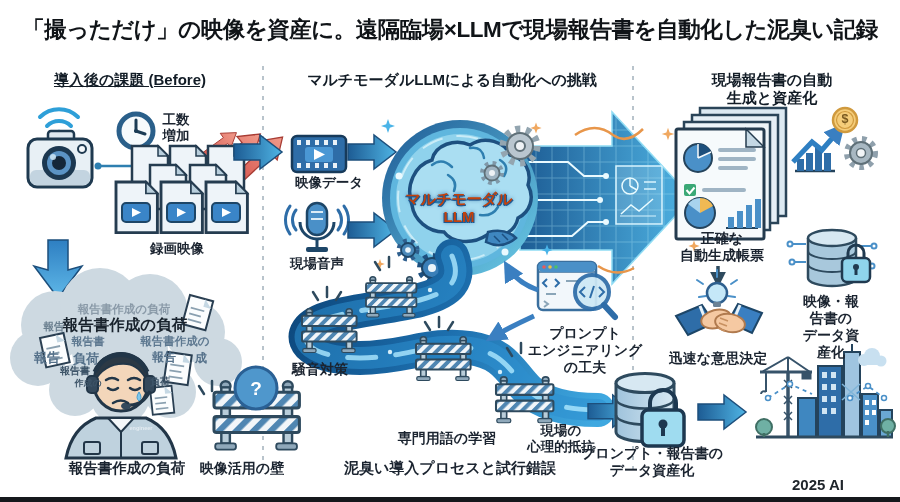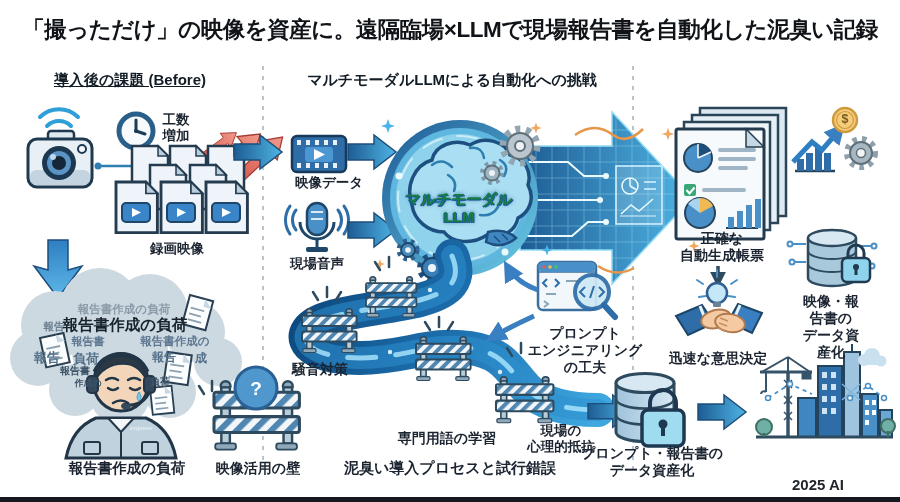--- a/index.html
+++ b/index.html
@@ -470,20 +470,21 @@
           <circle cx="872" cy="356" r="8" fill="#c8e0f0"></circle>
           <circle cx="881" cy="361" r="5.5" fill="#c8e0f0"></circle>
           <rect x="860" y="359" width="24" height="6" rx="3" fill="#c8e0f0"></rect>
         </g>
 </g>
 </svg>
 
 <div class="lbl" style="left:450px;top:16px;width:880px;font-size:22.5px;font-weight:800;color:#101418;letter-spacing:-0.5px;">「撮っただけ」の映像を資産に。遠隔臨場×LLMで現場報告書を自動化した泥臭い記録</div>
 <div class="lbl hd" style="left:130px;top:71px;text-decoration:underline;">導入後の課題 (Before)</div>
 <div class="lbl hd" style="left:452px;top:71px;">マルチモーダルLLMによる自動化への挑戦</div>
+<div class="lbl hd" style="left:772px;top:71px;">現場報告書の自動生成と資産化</div>
 
 <div class="lbl" style="left:176px;top:112px;font-size:13.5px;">工数
 増加</div>
 <div class="lbl" style="left:177px;top:241px;font-size:13.5px;">録画映像</div>
 
 <div class="lbl" style="left:124px;top:302px;font-size:11.5px;color:#8a9aa8;font-weight:600;">報告書作成の負荷</div>
 <div class="lbl" style="left:54px;top:320px;font-size:10.5px;color:#6a7f8f;">報告</div>
 <div class="lbl" style="left:125px;top:316px;font-size:15.5px;color:#18222c;font-weight:800;">報告書作成の負荷</div>
 <div class="lbl" style="left:88px;top:335px;font-size:11px;color:#5d7890;">報告書</div>
 <div class="lbl" style="left:175px;top:334px;font-size:11.5px;color:#5d7890;">報告書作成の</div>
@@ -493,25 +494,25 @@
 <div class="lbl" style="left:201px;top:351px;font-size:12px;color:#55718a;">成</div>
 <div class="lbl" style="left:75px;top:365px;font-size:10px;color:#3d5468;">報告書</div>
 <div class="lbl" style="left:88px;top:378px;font-size:9px;color:#3d5468;">作成の</div>
 <div class="lbl" style="left:160px;top:376px;font-size:10px;color:#3d5468;">負荷</div>
 
 <div class="lbl" style="left:141px;top:425px;font-size:5.5px;color:#e3ebf1;font-weight:600;">engineer</div>
 <div class="lbl" style="left:127px;top:460px;font-size:14.5px;">報告書作成の負荷</div>
 
 <div class="lbl" style="left:319px;top:175px;font-size:13.5px;padding-left:20px;">映像データ</div>
 <div class="lbl" style="left:317px;top:256px;font-size:13.5px;">現場音声</div>
-<div class="lbl" style="left:459px;top:190px;font-size:15px;font-weight:800;color:#15803d;text-shadow:0 0 4px #1d5a94,1px 1px 0 #1d5a94,-1px 1px 0 #1d5a94;">マルチモーダル
+<div class="lbl" style="left:459px;top:190px;font-size:15px;font-weight:800;color:#c2410c;text-shadow:0 0 4px #1d5a94,1px 1px 0 #1d5a94,-1px 1px 0 #1d5a94;">マルチモーダル
 LLM</div>
 <div class="lbl" style="left:320px;top:361px;font-size:14px;">騒音対策</div>
 <div class="lbl" style="left:256px;top:377px;font-size:19px;font-weight:800;color:#ffffff;">?</div>
-<div class="lbl" style="left:258px;top:460px;font-size:14px;">映像活用の壁</div>
+<div class="lbl" style="left:242px;top:460px;font-size:14px;">映像活用の壁</div>
 <div class="lbl" style="left:447px;top:430px;font-size:14px;">専門用語の学習</div>
 <div class="lbl" style="left:561px;top:423px;font-size:13.5px;">現場の
 心理的抵抗</div>
 <div class="lbl" style="left:585px;top:325px;font-size:14px;">プロンプト
 エンジニアリング
 の工夫</div>
 <div class="lbl" style="left:450px;top:459px;font-size:15px;">泥臭い導入プロセスと試行錯誤</div>
 
 <div class="lbl" style="left:722px;top:230px;font-size:14px;">正確な
 自動生成帳票</div>

